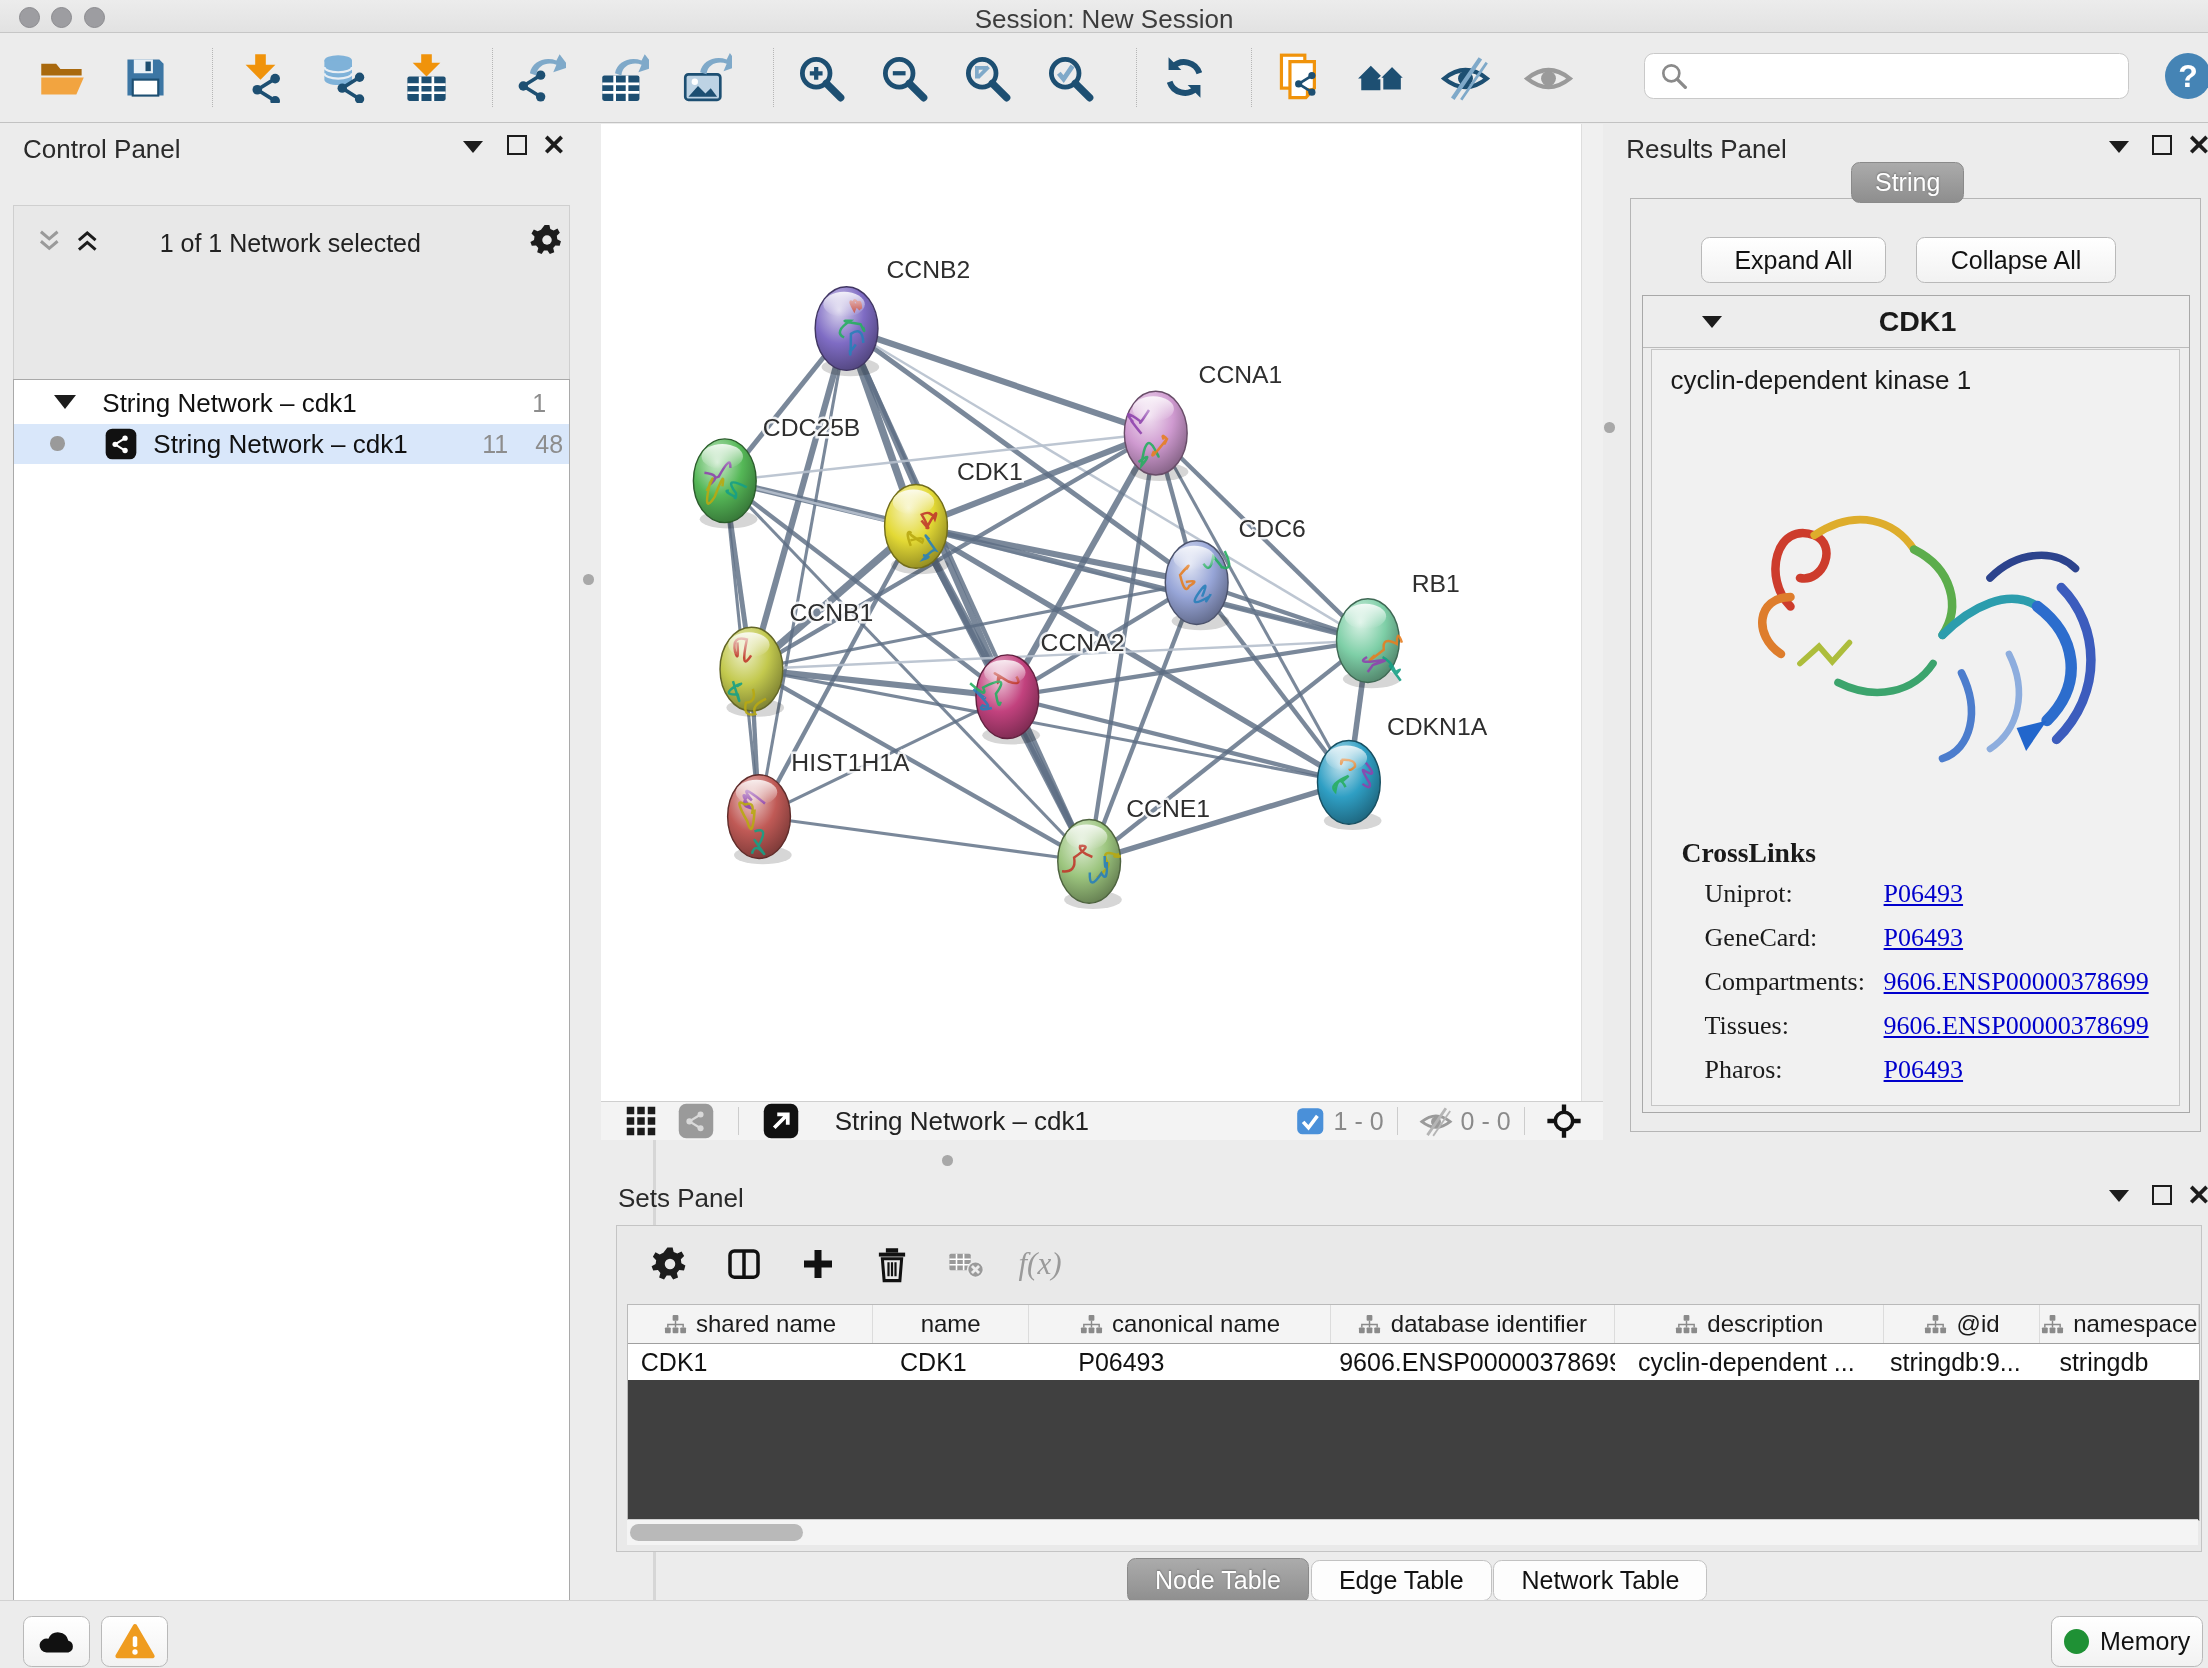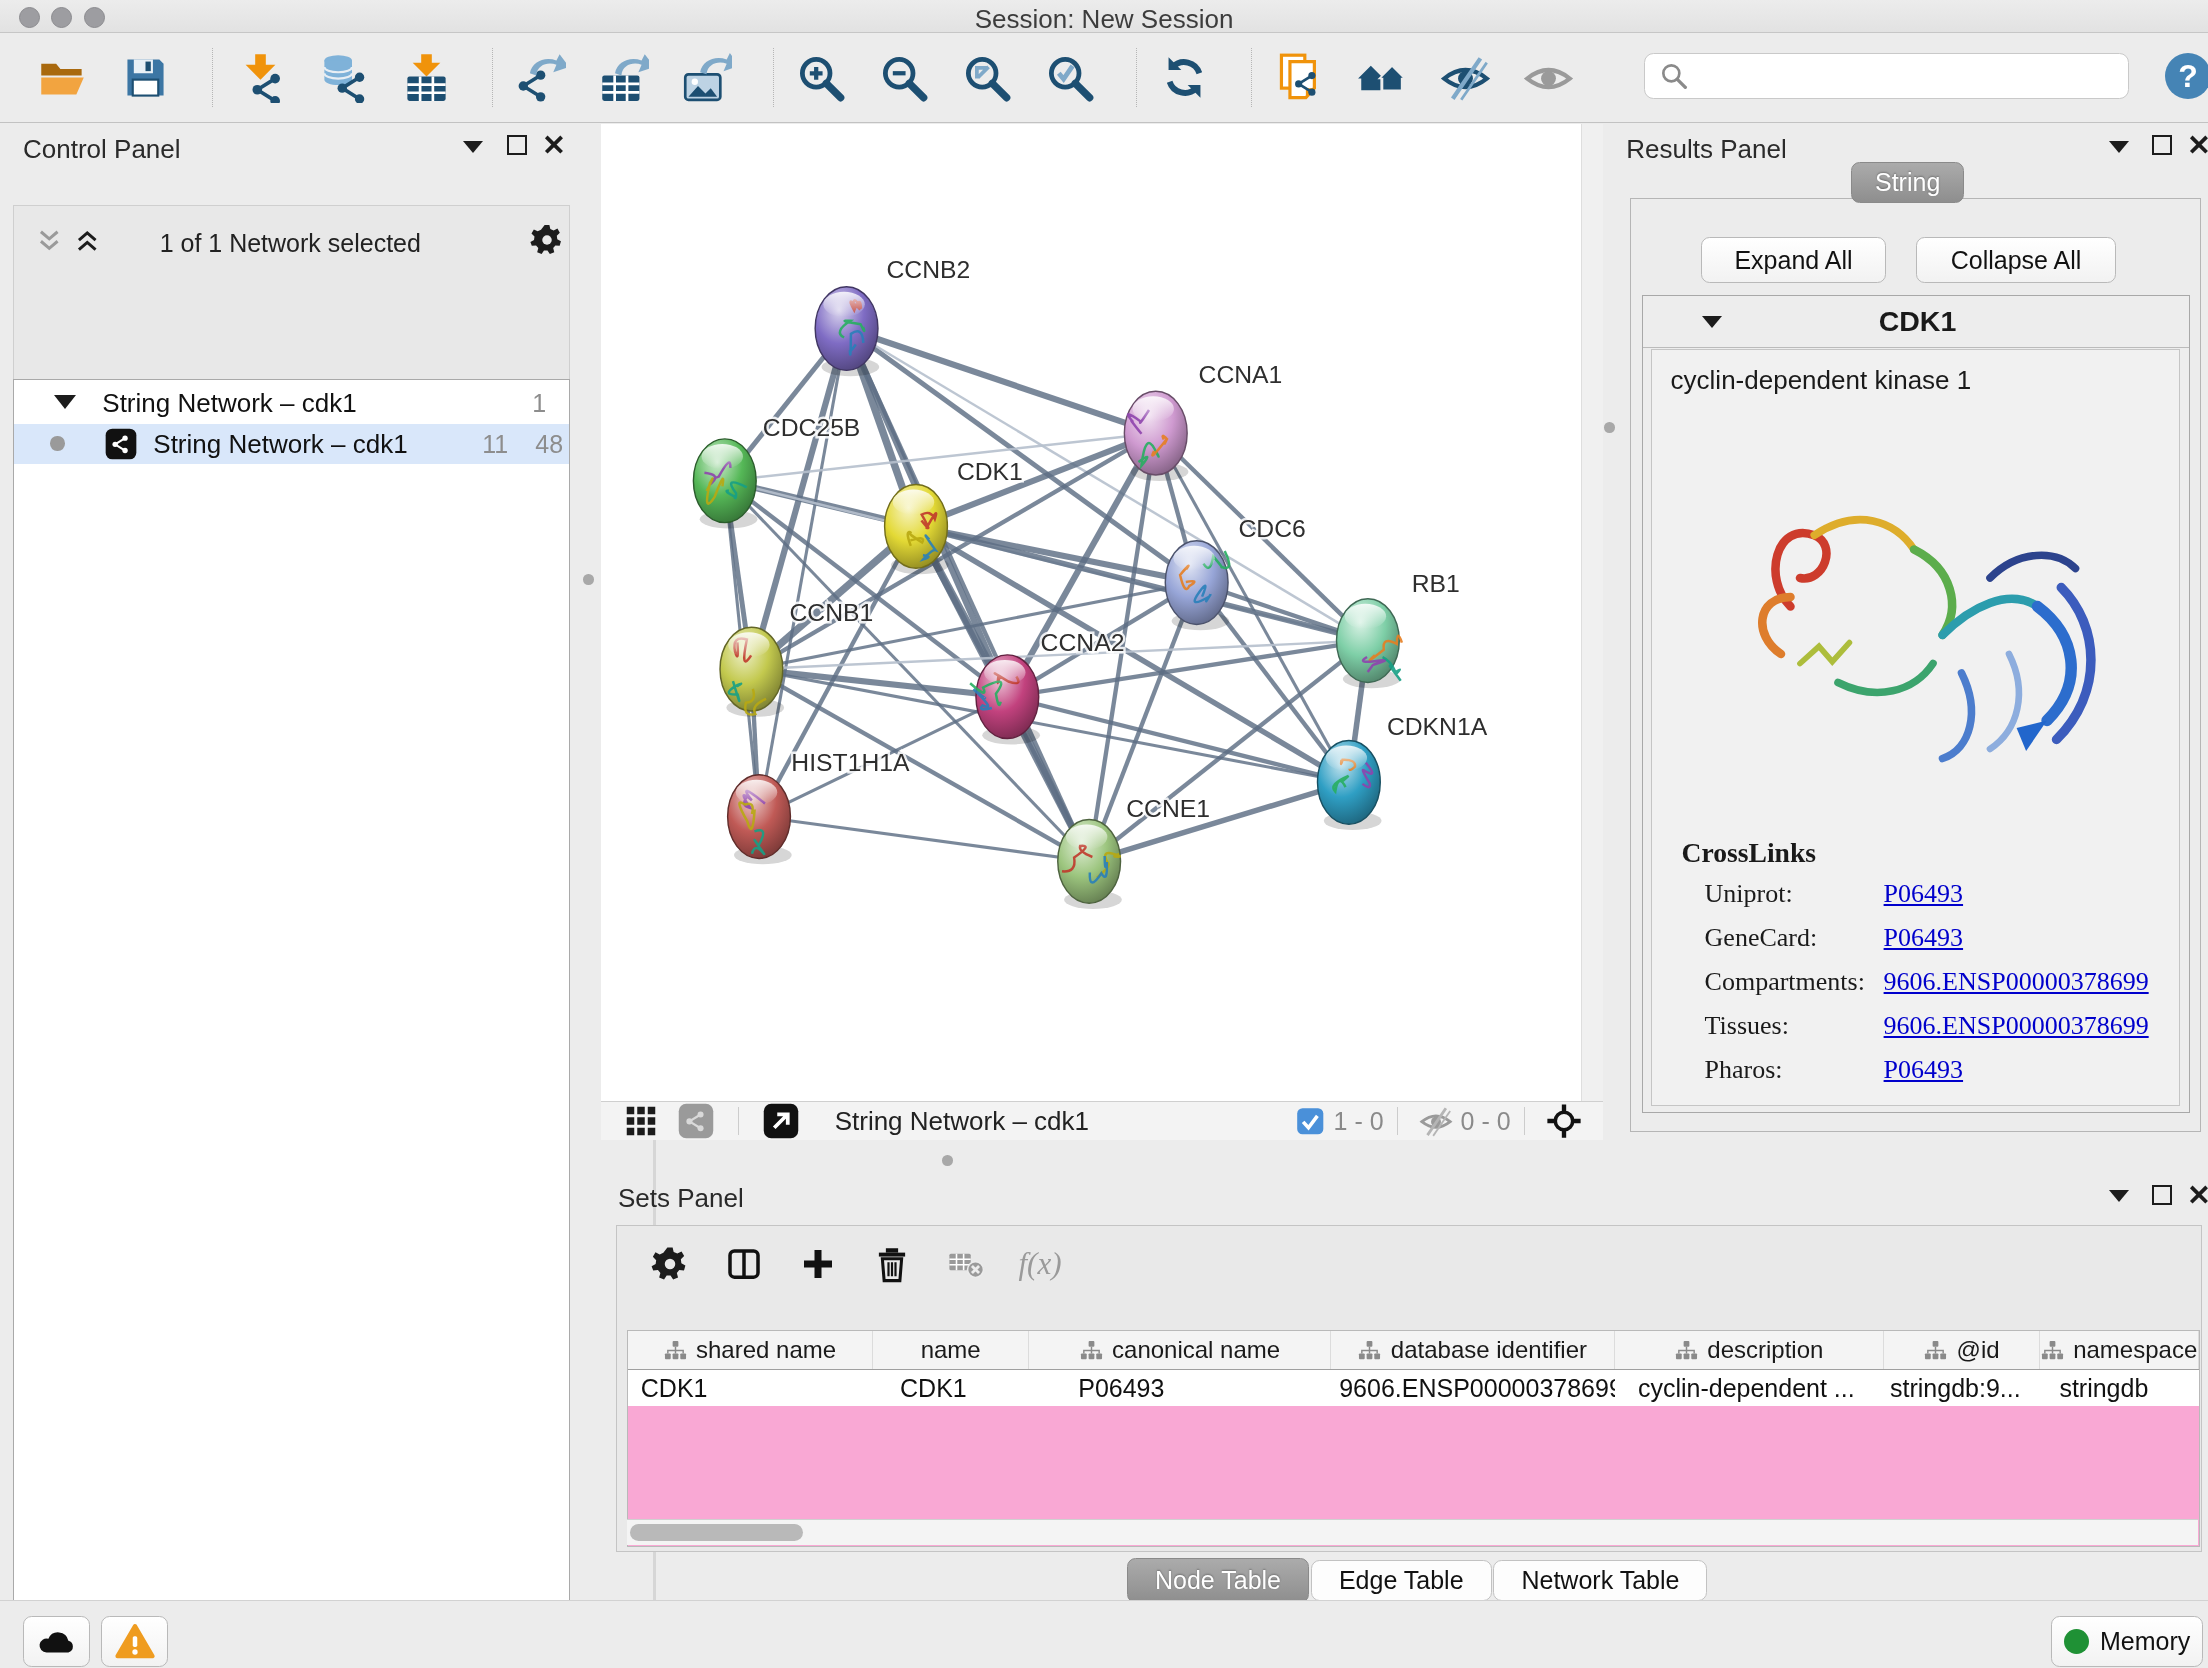--- a/index.html
+++ b/index.html
@@ -45,21 +45,21 @@
   .rp-inner{left:1642px;top:295px;width:546px;height:816px;background:#ededed;border:1.9px solid #a8a8a8;}
   .rp-gene-head{left:0;top:0;width:100%;height:51px;border-bottom:1.4px solid #bbb;display:flex;align-items:center;}
   .rp-content{left:7.6px;top:53px;width:527px;height:755px;background:#f1f1f1;border:1px solid #c5c5c5;}
   .serif{font-family:"Liberation Serif",serif;}
   .xlink-label{font-size:26px;color:#1a1a1a;}
   .xlink-val{font-size:26px;color:#0000cc;text-decoration:underline;}
   
   .tp-box{left:616px;top:1225px;width:1586px;height:327px;background:#e9e9e9;border:1.4px solid #c4c4c4;box-sizing:border-box;}
   .tp-toolbar{display:flex;align-items:center;padding:13.3px 0 0 28.5px;}
   .tp-tb-btn{width:49px;height:49px;margin-right:25px;display:flex;align-items:center;justify-content:center;}
-  .tbl{left:9.5px;top:78px;width:1571px;height:215px;background:#f9a8d4;border:1px solid #b9b9b9;overflow:hidden;margin-top:26px;}
+  .tbl{left:9.5px;top:78px;width:1571px;height:215px;background:#404040;border:1px solid #b9b9b9;overflow:hidden;}
   .tbl-header{display:flex;height:38px;background:#f4f4f4;border-bottom:1.4px solid #9f9f9f;}
   .th{display:flex;align-items:center;justify-content:center;font-size:24px;color:#1a1a1a;border-right:1px solid #dcdcdc;box-sizing:border-box;overflow:hidden;white-space:nowrap;gap:9.5px;}
   .tbl-row{display:flex;height:36px;background:#fff;}
   .td{font-size:25px;color:#111;box-sizing:border-box;overflow:hidden;white-space:nowrap;padding-top:3.8px;}
   .hscroll{left:9.5px;top:293px;width:1571px;height:25px;background:#f4f4f4;border-top:1px solid #d0d0d0;}
   .hthumb{left:3.8px;top:3.8px;width:173px;height:17px;background:#b9b9b9;border-radius:8.6px;}
   .fx{font-family:"Liberation Serif",serif;font-style:italic;font-size:31px;color:#9a9a9a;}
   
   .footer{left:0;top:1600px;width:2208px;height:68px;background:#ececec;border-top:1px solid #d2d2d2;}
   svg{display:block;}

